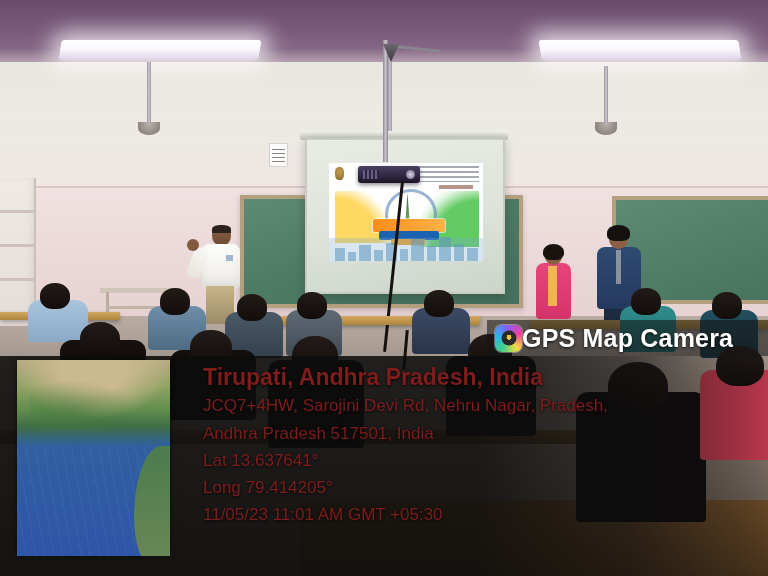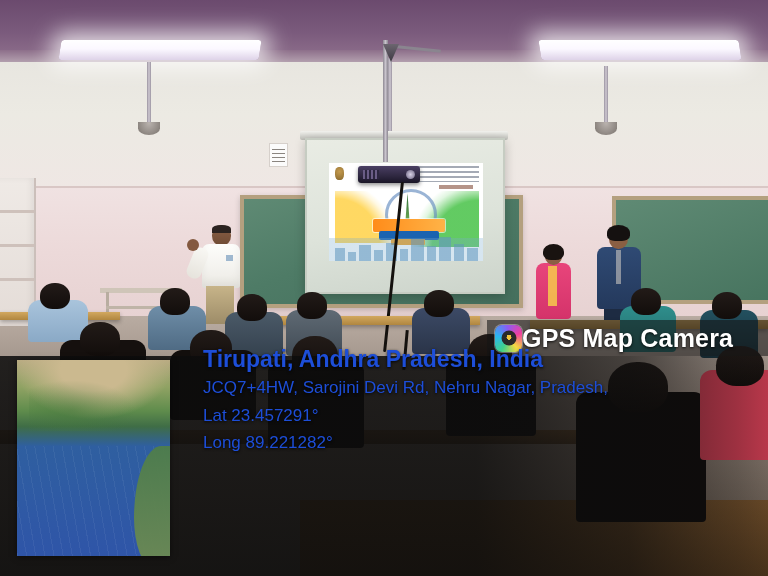--- a/index.html
+++ b/index.html
@@ -177,21 +177,21 @@
     text-shadow:0 1px 3px rgba(0,0,0,.85);line-height:1;white-space:nowrap;}
 
   .gps-panel{position:absolute;left:0;top:356px;width:768px;height:220px;
     background:linear-gradient(90deg,
       rgba(12,12,12,.86) 0%,
       rgba(12,12,12,.86) 62%,
       rgba(12,12,12,.62) 82%,
       rgba(12,12,12,.20) 96%,
       rgba(12,12,12,.05) 100%);}
 
-  .gps-text{position:absolute;left:203px;top:344px;width:560px;color:#1d4ed8;}
+  .gps-text{position:absolute;left:203px;top:362px;width:560px;color:#7f1d1d;}
   .gps-place{font-size:23px;font-weight:bold;line-height:1.32;
     text-shadow:0 1px 3px rgba(0,0,0,.9);}
   .gps-line{font-size:17px;line-height:1.60;text-shadow:0 1px 3px rgba(0,0,0,.9);}
 
   .map-thumb{position:absolute;left:17px;top:360px;width:153px;height:196px;overflow:hidden;
     box-shadow:0 1px 6px rgba(0,0,0,.5);
     background:
       radial-gradient(ellipse 120% 60% at 50% 5%, #cbb98f 0 18%, transparent 42%),
       linear-gradient(180deg,#b9ab83 0%,#8fa263 14%,#5f8c4c 26%,#3f6d46 34%,#2f5fa0 44%,#2f55a8 100%);}
   .map-land-r{position:absolute;right:-10px;top:44%;width:46px;height:120px;
@@ -366,17 +366,19 @@
 
   <div class="map-thumb">
     <div class="map-green-blob"></div>
     <div class="map-ocean-lines"></div>
     <div class="map-land-r"></div>
   </div>
 
   <div class="gps-text">
     <div class="gps-place">Tirupati, Andhra Pradesh, India</div>
     <div class="gps-line">JCQ7+4HW, Sarojini Devi Rd, Nehru Nagar, Pradesh,</div>
-    <div class="gps-line">Lat 23.457291°</div>
-    <div class="gps-line">Long 89.221282°</div>
+    <div class="gps-line">Andhra Pradesh 517501, India</div>
+    <div class="gps-line">Lat 13.637641°</div>
+    <div class="gps-line">Long 79.414205°</div>
+    <div class="gps-line">11/05/23 11:01 AM GMT +05:30</div>
   </div>
 
 </div>
 
 </body></html>

